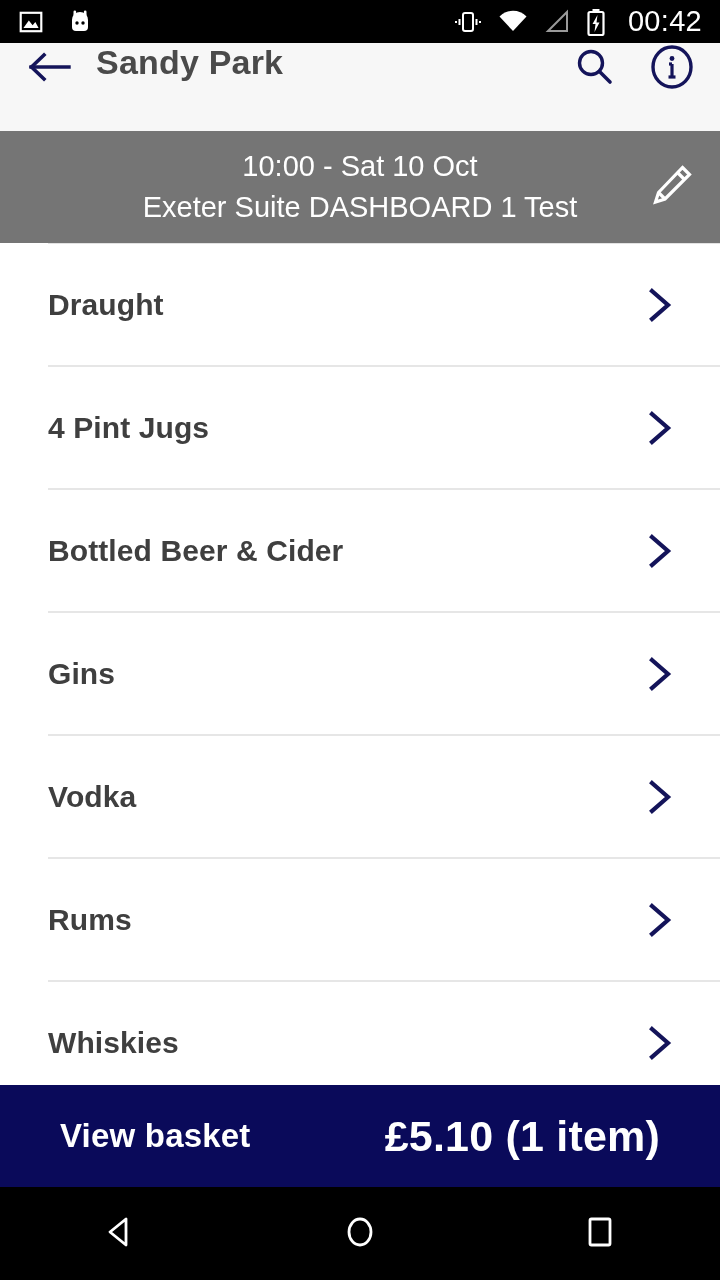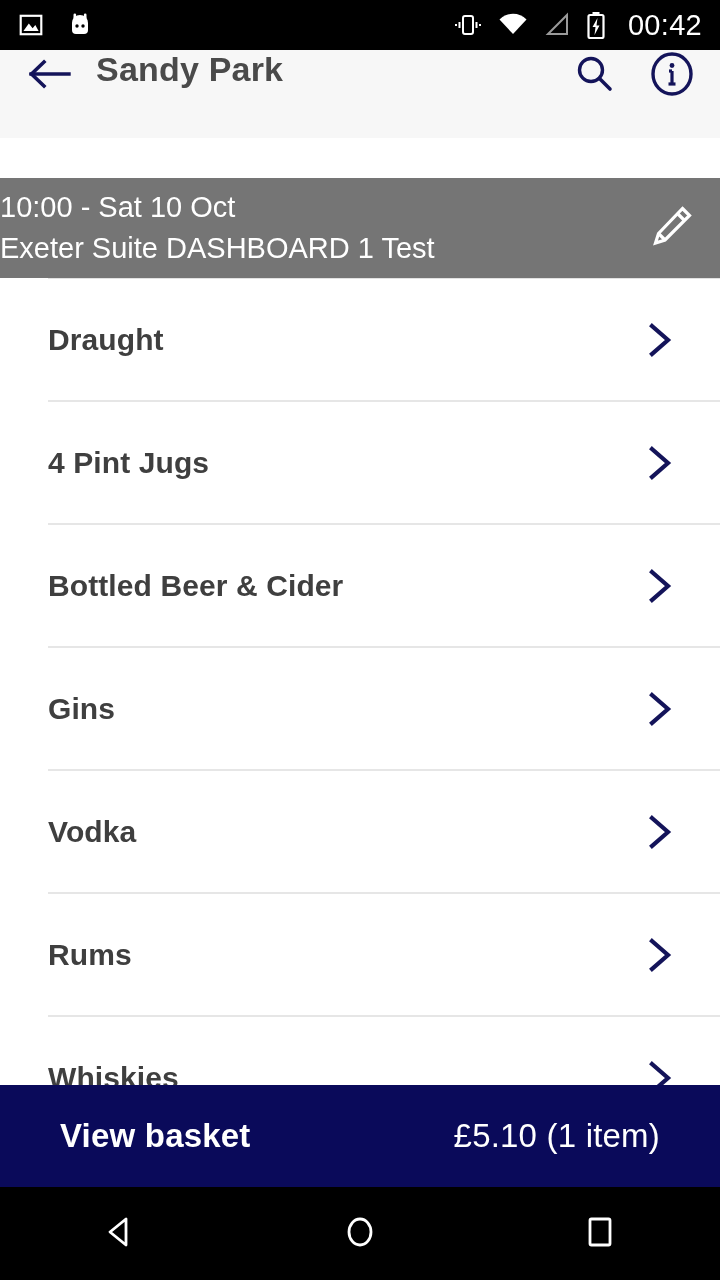--- a/index.html
+++ b/index.html
@@ -16,21 +16,21 @@
     width: 720px;
     height: 1280px;
     overflow: hidden;
     background: #ffffff;
     display: flex;
     flex-direction: column;
   }
 
   
   .status-bar {
-    height: 50px;
+    height: 43px;
     background: #000000;
     color: #ffffff;
     display: flex;
     align-items: center;
     padding: 0 18px;
     flex: 0 0 auto;
     box-sizing: border-box;
   }
   .status-left {
     display: flex;
@@ -90,28 +90,27 @@
     display: flex;
     align-items: center;
     justify-content: center;
     cursor: pointer;
   }
 
   
   .event-banner {
     position: relative;
     background: #757575;
-    height: 100px;
+    height: 112px;
     flex: 0 0 auto;
     display: flex;
     flex-direction: column;
-    align-items: flex-start;
+    align-items: center;
     justify-content: center;
     box-sizing: border-box;
-    margin-top: 40px;
   }
   .event-line {
     color: #ffffff;
     font-size: 29px;
     font-weight: 400;
     line-height: 41px;
     text-align: center;
     white-space: nowrap;
   }
   .edit-btn {
@@ -186,22 +185,22 @@
   }
   .basket-label {
     color: #ffffff;
     font-size: 33px;
     font-weight: bold;
     letter-spacing: 0.2px;
   }
   .basket-total {
     margin-left: auto;
     color: #ffffff;
-    font-size: 33px;
-    font-weight: normal;
+    font-size: 43px;
+    font-weight: bold;
     letter-spacing: 0.2px;
   }
 
   
   .nav-bar {
     height: 93px;
     background: #000000;
     display: flex;
     align-items: center;
     justify-content: space-around;

